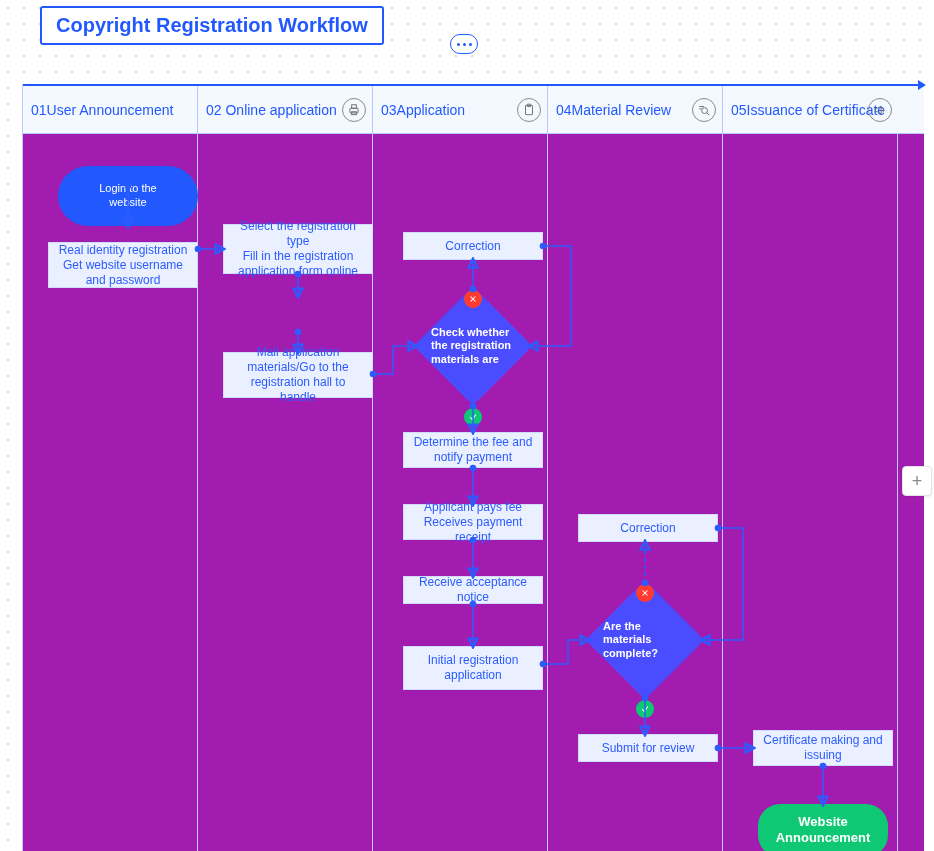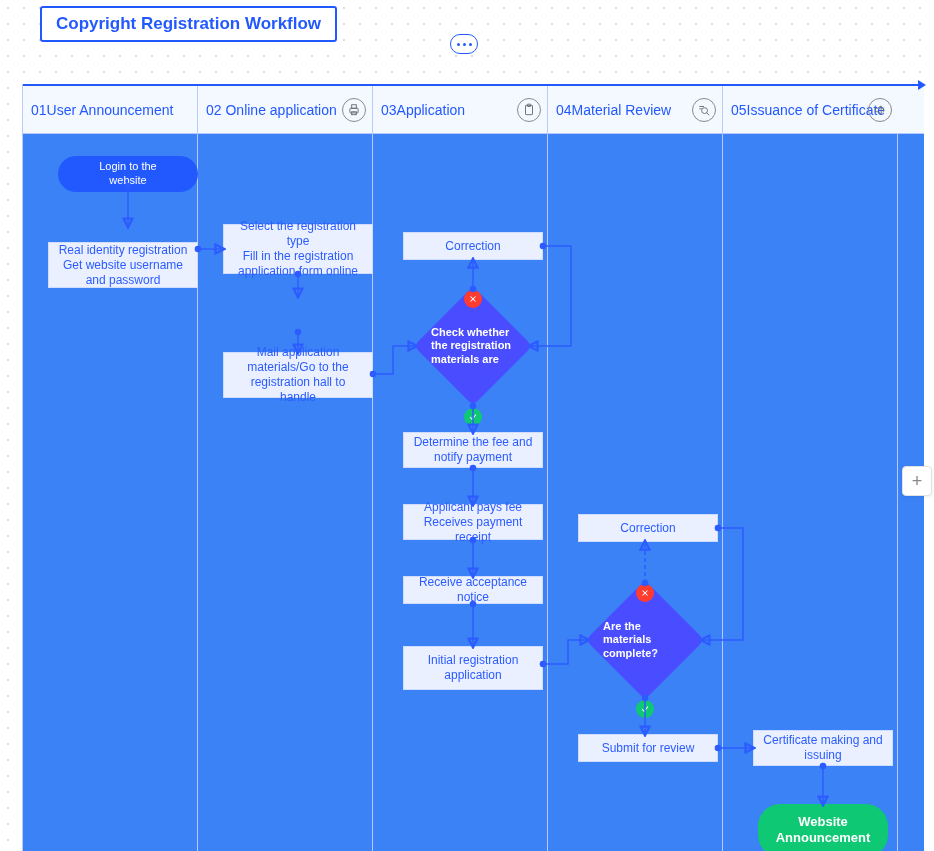--- a/index.html
+++ b/index.html
@@ -29,41 +29,41 @@
   .title-box {
     position: absolute;
     left: 40px; top: 6px;
     border: 2px solid #2259ff;
     border-radius: 3px;
     background: #fff;
     padding: 6px 14px;
   }
   .title-box span {
     color: #2259ff;
-    font-size: 17px;
+    font-size: 20px;
     font-weight: 600;
   }
   .more-pill {
     position: absolute;
     left: 450px; top: 34px;
     width: 28px; height: 20px;
     border: 1.5px solid #2259ff;
     border-radius: 10px;
     display: flex; align-items: center; justify-content: center;
     background: #fff;
   }
   .more-pill .dot {
     width: 3px; height: 3px; background: #2259ff; border-radius: 50%;
     margin: 0 1.5px;
   }
   
   .swim {
     position: absolute;
     left: 22px; top: 84px; right: 10px; bottom: 0;
-    background: #3b82f6;
+    background: #a21caf;
     border-left: 1px solid #b9c9ff;
   }
   .swim-head {
     display: flex;
     height: 50px;
     background: #f4f8ff;
     border-top: 2px solid #2259ff;
     border-bottom: 1px solid #b9c9ff;
     position: relative;
   }
@@ -116,21 +116,21 @@
     font-size: 12px;
     line-height: 1.25;
     text-align: center;
     display: flex; align-items: center; justify-content: center;
     padding: 6px 8px;
   }
   .pill {
     background: #2259ff; color: #fff; border: none;
     border-radius: 999px;
     font-size: 11px; font-weight: 500;
-    padding: 4px 22px; width: 140px;
+    padding: 16px 22px; width: 140px; margin-top: 10px;
   }
   .term {
     background: #0ec873; color: #fff; border: none;
     border-radius: 22px;
     font-size: 13px; font-weight: 600;
     padding: 10px 18px; width: 130px;
   }
   .diamond {
     position: absolute;
     width: 120px; height: 120px;

